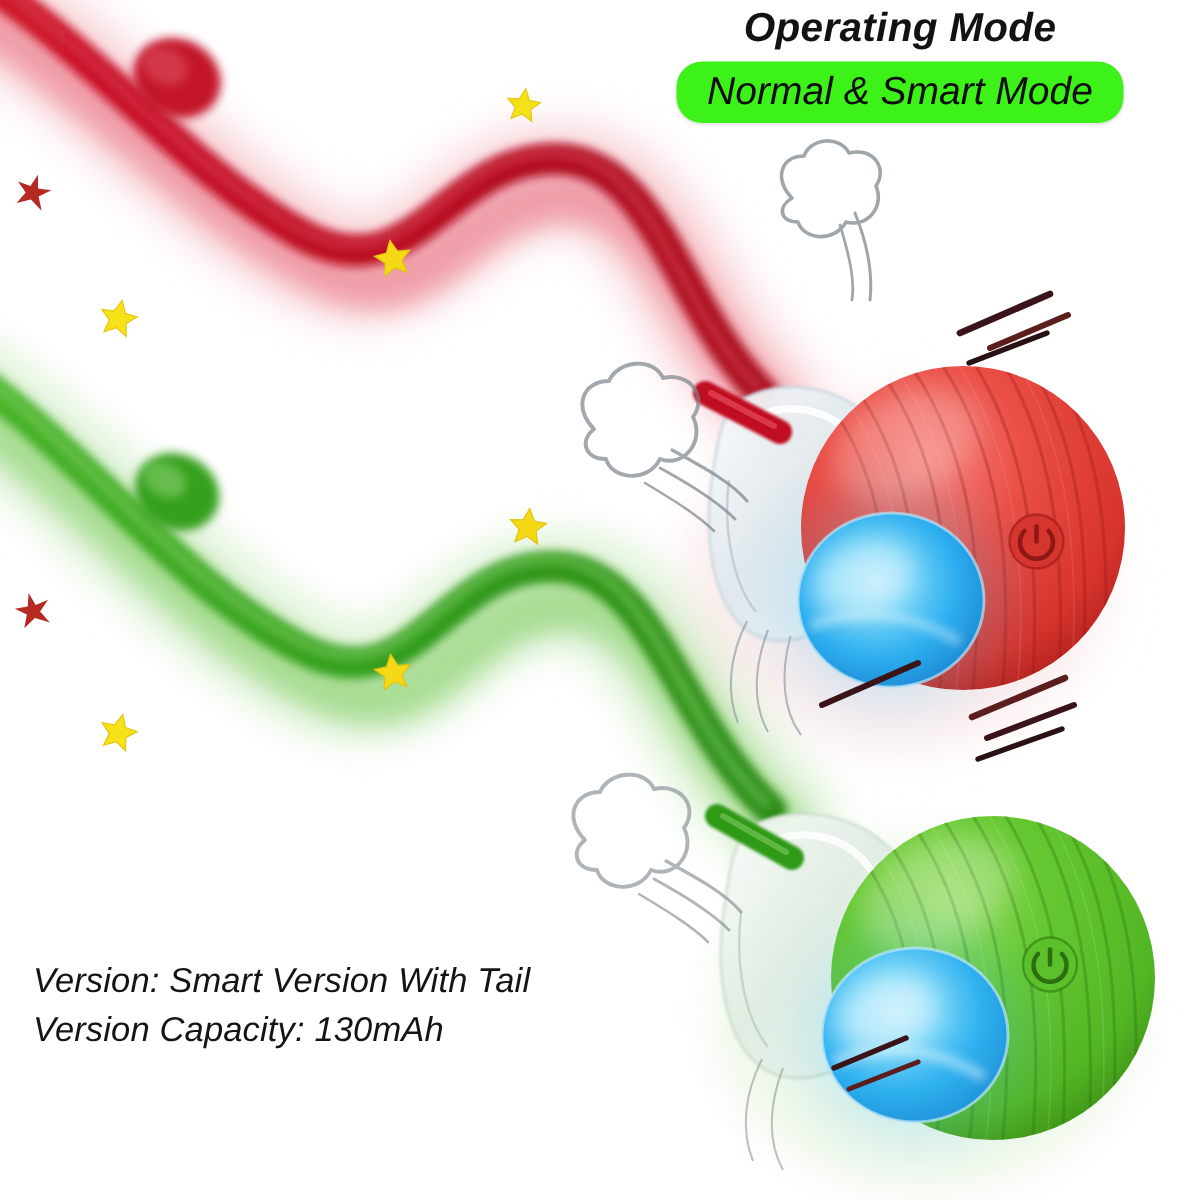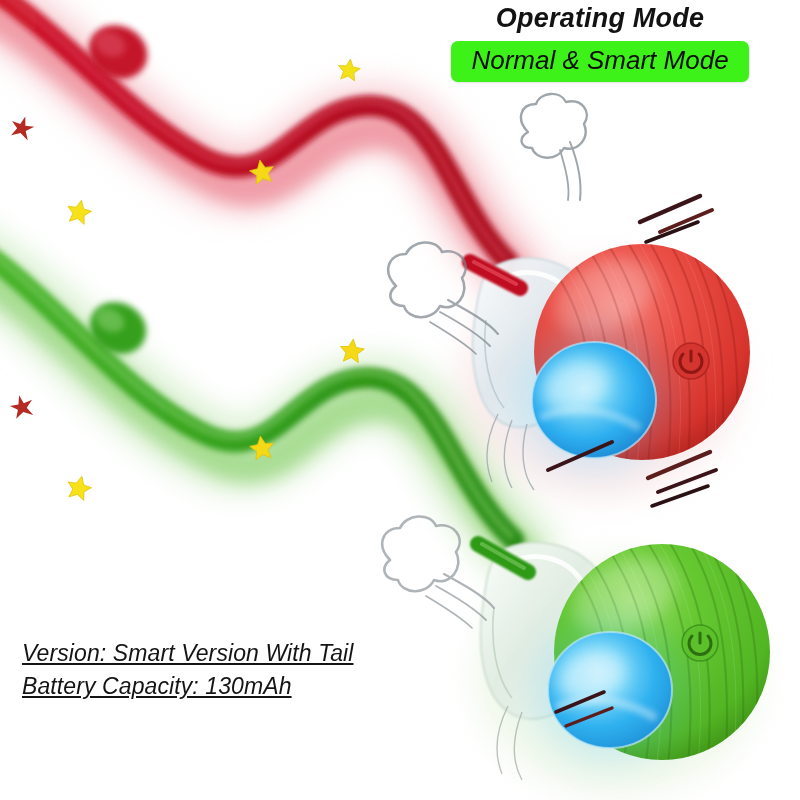--- a/index.html
+++ b/index.html
@@ -8,32 +8,32 @@
 
   
   .head-wrap{position:absolute;top:4px;left:408px;width:384px;text-align:center;}
   .head-title{
     font-family:"Liberation Sans",sans-serif;
     font-size:27px;font-weight:bold;font-style:italic;color:#121212;
     letter-spacing:.2px;line-height:1.1;
   }
   .badge{
     display:inline-block;margin-top:7px;
-    background:#3df218;border-radius:7px;
+    background:#3df218;border-radius:17px;
     padding:4px 20px 6px 20px;
     font-size:26px;font-style:italic;font-weight:500;color:#0d0d0d;
     font-family:"Liberation Sans",sans-serif;
     white-space:nowrap;
     box-shadow:0 1px 2px rgba(0,0,0,.12);
   }
 
   
   .spec{position:absolute;left:22px;top:640px;color:#141414;}
   .spec-title{font-size:25px;font-weight:bold;font-style:italic;margin-bottom:8px;}
-  .spec-line{font-size:23px;font-style:italic;margin-bottom:6px;letter-spacing:.1px;text-decoration:underline;}
+  .spec-line{font-size:23px;font-style:italic;margin-bottom:6px;letter-spacing:.1px;}
 
   
   svg.art{position:absolute;left:0;top:0;width:800px;height:800px;}
 </style>
 </head>
 <body>
 
 <div id="stage">
 
   <svg class="art" viewBox="0 0 800 800">
@@ -346,16 +346,16 @@
     </g>
   </svg>
 
   <div class="head-wrap">
     <div class="head-title">Operating Mode</div>
     <div class="badge">Normal &amp; Smart Mode</div>
   </div>
 
   <div class="spec">
     <div class="spec-line">Version: Smart Version With Tail</div>
-    <div class="spec-line">Battery Capacity: 130mAh</div>
+    <div class="spec-line">Version Capacity: 130mAh</div>
   </div>
 
 </div>
 
 </body></html>

